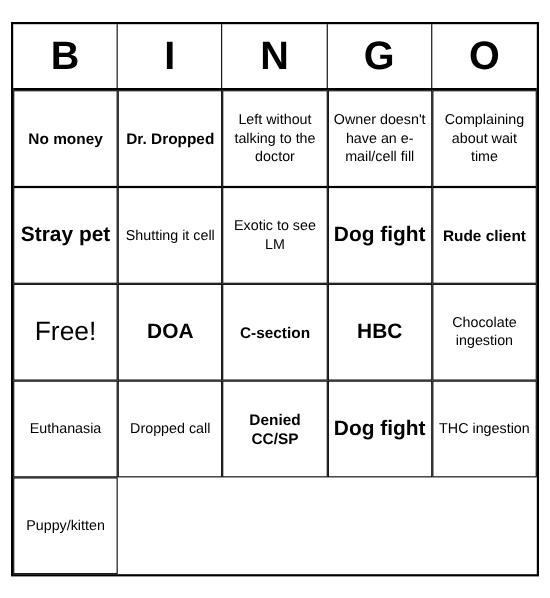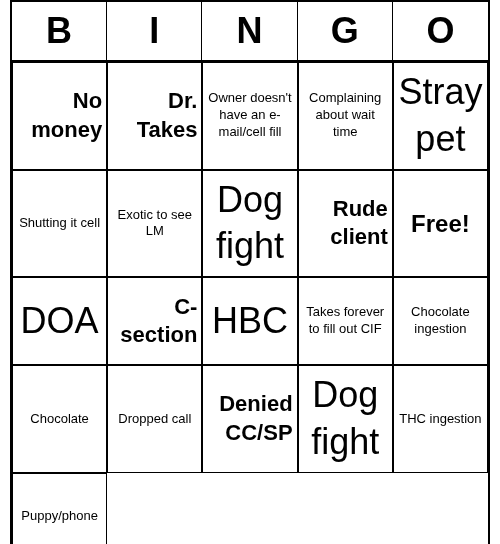--- a/index.html
+++ b/index.html
@@ -41,61 +41,60 @@
       align-items: center;
       justify-content: center;
       text-align: center;
       padding: 6px 4px;
       min-height: 88px;
       font-size: 13px;
       line-height: 1.3;
       word-break: break-word;
     }
     .bingo-cell.large-text {
-      font-size: 22px;
+      font-size: 14px;
       font-weight: bold;
-      text-align: right;
     }
     .bingo-cell.xlarge-text {
-      font-size: 36px;
-      font-weight: normal;
+      font-size: 19px;
+      font-weight: bold;
       text-align: center;
     }
     .bingo-cell.free {
       font-size: 24px;
-      font-weight: bold;
+      font-weight: normal;
     }
   </style>
 </head>
 <body>
 
 <div class="bingo-card">
   <div class="bingo-header">
   <div class="bingo-header-cell">B</div>
       <div class="bingo-header-cell">I</div>
       <div class="bingo-header-cell">N</div>
       <div class="bingo-header-cell">G</div>
       <div class="bingo-header-cell">O</div>
     </div>
   <div class="bingo-grid">
   <div class="bingo-cell large-text">No money</div>
-      <div class="bingo-cell large-text">Dr. Takes</div>
+      <div class="bingo-cell large-text">Dr. Dropped</div>
+      <div class="bingo-cell">Left without talking to the doctor</div>
       <div class="bingo-cell">Owner doesn't have an e-mail/cell fill</div>
       <div class="bingo-cell">Complaining about wait time</div>
       <div class="bingo-cell xlarge-text">Stray pet</div>
       <div class="bingo-cell">Shutting it cell</div>
       <div class="bingo-cell">Exotic to see LM</div>
       <div class="bingo-cell xlarge-text">Dog fight</div>
       <div class="bingo-cell large-text">Rude client</div>
       <div class="bingo-cell free">Free!</div>
       <div class="bingo-cell xlarge-text">DOA</div>
       <div class="bingo-cell large-text">C-section</div>
       <div class="bingo-cell xlarge-text">HBC</div>
-      <div class="bingo-cell">Takes forever to fill out CIF</div>
       <div class="bingo-cell">Chocolate ingestion</div>
-      <div class="bingo-cell">Chocolate</div>
+      <div class="bingo-cell">Euthanasia</div>
       <div class="bingo-cell">Dropped call</div>
       <div class="bingo-cell large-text">Denied CC/SP</div>
       <div class="bingo-cell xlarge-text">Dog fight</div>
       <div class="bingo-cell">THC ingestion</div>
-      <div class="bingo-cell">Puppy/phone</div>
+      <div class="bingo-cell">Puppy/kitten</div>
     </div>
 </div>
 
 </body></html>

